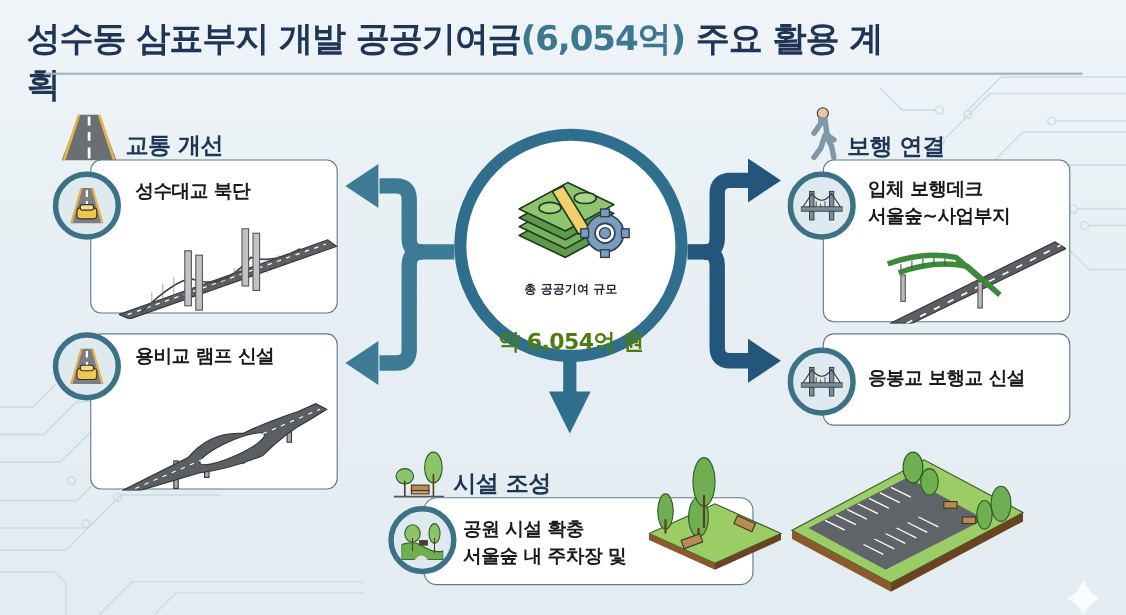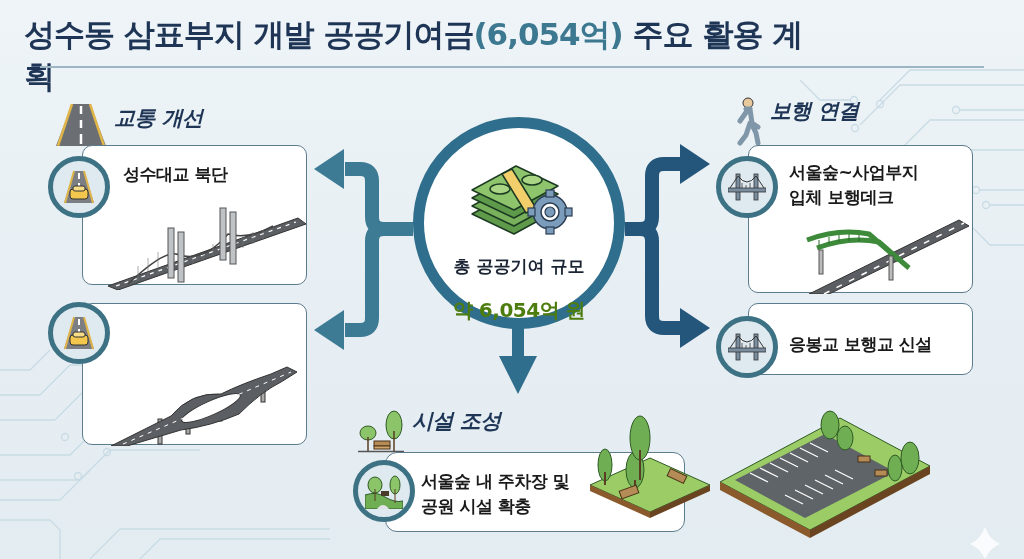--- a/index.html
+++ b/index.html
@@ -15,21 +15,21 @@
     position: absolute; left: 0; top: 14px; width: 808px; text-align: left;
     font-size: 31px; font-weight: bold; color: #1e3556; letter-spacing: -1px; margin-left: 24px;
   }
   .title .hl { color: #3d7891; }
   .title-rule {
     position: absolute; left: 40px; top: 66px; width: 944px; height: 2px;
     background: #9db6c4;
   }
   .section-head {
     position: absolute; font-size: 21px; font-weight: bold; color: #1e3556;
-    display: flex; align-items: flex-start; gap: 8px; letter-spacing: -0.5px; font-style: italic;
+    display: flex; align-items: flex-end; gap: 8px; letter-spacing: -0.5px;
   }
   .card {
     position: absolute; background: #fff; border: 1.5px solid #5c7b8d;
     border-radius: 10px;
   }
   .badge {
     position: absolute; width: 62px; height: 62px; border-radius: 50%;
     background: #dfeaf0; border: 5px solid #3d7284;
     display: flex; align-items: center; justify-content: center;
   }
@@ -38,21 +38,21 @@
     line-height: 25px; letter-spacing: -0.5px; white-space: nowrap;
   }
   .hub {
     position: absolute; left: 413px; top: 117px; width: 212px; height: 212px;
     border-radius: 50%; background: #fff; border: 11px solid #2f6e8c;
   }
   .hub-label {
     position: absolute; left: 0; width: 100%; text-align: center;
     font-weight: bold; white-space: nowrap;
   }
-  .hub-l1 { top: 127px; font-size: 17px; color: #1b2433; }
+  .hub-l1 { top: 127px; font-size: 11px; color: #1b2433; }
   .hub-l2 { top: 169px; font-size: 20px; color: #4d7c0f; letter-spacing: -0.5px; }
 </style>
 </head>
 <body>
 
 <svg class="bg-svg" viewBox="0 0 1024 559">
   <g fill="none" stroke="#c9dbe4" stroke-width="1.3">
     <path d="M0 395 H40 L70 365 H100"></path>
       <circle cx="104" cy="365" r="3.5"></circle>
     <path d="M0 420 H55 L85 390 H105"></path>
@@ -170,20 +170,21 @@
       <polygon points="13,2 23,2 33,34 3,34" fill="#7b7f83"></polygon>
       <path d="M13 2 L4 34 M23 2 L32 34" stroke="#e0b54a" stroke-width="2"></path>
       <path d="M18 4 V10 M18 14 V18" stroke="#fff" stroke-width="2"></path>
       <rect x="9" y="20" width="18" height="10" rx="3" fill="#f3c74e" stroke="#333"></rect>
       <rect x="12" y="17" width="12" height="5" rx="2" fill="#f7dc88" stroke="#333"></rect>
     </svg>
 </div>
 
 <div class="card" style="left:82px;top:303px;width:225px;height:142px">
   <div class="card-text" style="left:40px;top:8px">
+    <div>용비교 램프 신설</div>
   </div>
   <svg style="position:absolute;left:28px;top:60px" width="190" height="82" viewBox="0 0 190 82">
     <g stroke="#333" stroke-width="1">
       <rect x="47" y="55" width="4" height="25" fill="#aaa"></rect>
         <rect x="107" y="35" width="4" height="22" fill="#aaa"></rect>
         <rect x="150" y="20" width="4" height="18" fill="#aaa"></rect>
         <rect x="75" y="48" width="4" height="22" fill="#aaa"></rect>
       <path d="M0 82 L60 52 Q80 28 110 30 Q130 20 160 10 L176 3 L186 8 L170 18 Q150 28 128 50 Q100 62 70 66 L16 82Z" fill="#5b5f63"></path>
       <ellipse cx="100" cy="44" rx="32" ry="7" transform="rotate(-24 100 44)" fill="#fff"></ellipse>
     </g>
@@ -203,22 +204,22 @@
 <div class="section-head" style="left:732px;top:97px">
   <svg width="30" height="50" viewBox="0 0 30 50">
     <circle cx="16" cy="6" r="5" fill="#e8c99e" stroke="#333"></circle>
     <path d="M14 12 L18 12 L20 26 L26 30 M15 14 L8 24 M18 26 L14 38 L8 46 M19 26 L24 36 L26 46" stroke="#7f97a8" stroke-width="5" stroke-linecap="round" fill="none"></path>
   </svg>
   <span style="">보행 연결</span>
 </div>
 
 <div class="card" style="left:748px;top:145px;width:225px;height:148px">
   <div class="card-text" style="left:40px;top:14px">
+    <div>입체 보행데크</div>
     <div>서울숲~사업부지</div>
-    <div>입체 보행데크</div>
   </div>
   <svg style="position:absolute;left:30px;top:64px" width="190" height="84" viewBox="0 0 190 84">
     <polygon points="30,84 180,10 190,16 50,84" fill="#5b5f63" stroke="#333"></polygon>
     <path d="M45 84 L185 13" stroke="#fff" stroke-width="1.5" stroke-dasharray="6 8"></path>
     <g fill="none" stroke="#3d8b3a" stroke-width="5" stroke-linejoin="round">
       <path d="M28 30 Q60 18 90 24 L120 50"></path>
       <path d="M38 38 Q70 26 100 32 L130 58"></path>
     </g>
     <g stroke="#2a6b2a" stroke-width="1">
         <path d="M40 30 V36 M50 27 V34 M60 25 V32 M70 24 V31 M80 25 V32"></path>
@@ -230,21 +231,21 @@
 <div class="badge" style="left:716px;top:156px">
   <svg width="38" height="30" viewBox="0 0 38 30">
       <rect x="8" y="2" width="4" height="26" fill="#7b8ea0" stroke="#333" stroke-width="0.8"></rect>
       <rect x="26" y="2" width="4" height="26" fill="#7b8ea0" stroke="#333" stroke-width="0.8"></rect>
       <path d="M2 16 Q10 4 10 4 Q19 16 28 4 Q36 16 36 16" fill="none" stroke="#333" stroke-width="1"></path>
       <rect x="0" y="16" width="38" height="4" fill="#7b8ea0" stroke="#333" stroke-width="0.8"></rect>
       <path d="M14 11 V16 M18 13 V16 M22 11 V16" stroke="#333" stroke-width="0.8"></path>
     </svg>
 </div>
 
-<div class="card" style="left:748px;top:303px;width:225px;height:72px">
+<div class="card" style="left:748px;top:303px;width:225px;height:84px">
   <div class="card-text" style="left:40px;top:28px">응봉교 보행교 신설</div>
 </div>
 <div class="badge" style="left:716px;top:316px">
   <svg width="38" height="30" viewBox="0 0 38 30">
       <rect x="8" y="2" width="4" height="26" fill="#7b8ea0" stroke="#333" stroke-width="0.8"></rect>
       <rect x="26" y="2" width="4" height="26" fill="#7b8ea0" stroke="#333" stroke-width="0.8"></rect>
       <path d="M2 16 Q10 4 10 4 Q19 16 28 4 Q36 16 36 16" fill="none" stroke="#333" stroke-width="1"></path>
       <rect x="0" y="16" width="38" height="4" fill="#7b8ea0" stroke="#333" stroke-width="0.8"></rect>
       <path d="M14 11 V16 M18 13 V16 M22 11 V16" stroke="#333" stroke-width="0.8"></path>
     </svg>
@@ -258,22 +259,22 @@
       <path d="M36 24 V44" stroke="#5a3d22" stroke-width="1.5"></path>
     <rect x="16" y="34" width="16" height="5" fill="#b58b56" stroke="#4a3218"></rect>
       <rect x="16" y="39" width="16" height="3" fill="#d1a66d" stroke="#4a3218"></rect>
     <path d="M0 44.5 H46" stroke="#555" stroke-width="1.5"></path>
   </svg>
   <span>시설 조성</span>
 </div>
 
 <div class="card" style="left:385px;top:452px;width:300px;height:80px;border-radius:12px">
   <div class="card-text" style="left:35px;top:16px">
+    <div>공원 시설 확충</div>
     <div>서울숲 내 주차장 및</div>
-    <div>공원 시설 확충</div>
   </div>
 </div>
 <div class="badge" style="left:353px;top:460px">
   <svg width="38" height="36" viewBox="0 0 38 36">
       <path d="M0 36 V22 Q12 18 20 24 Q30 30 38 28 V36Z" fill="#6fae52" stroke="#2e5a24"></path>
       <ellipse cx="10" cy="12" rx="7" ry="8" fill="#8cc46a" stroke="#2e5a24"></ellipse>
       <path d="M10 16 V28" stroke="#5a3d22"></path>
       <ellipse cx="30" cy="12" rx="5" ry="9" fill="#8cc46a" stroke="#2e5a24"></ellipse>
       <path d="M30 16 V30" stroke="#5a3d22"></path>
       <rect x="16" y="18" width="8" height="5" fill="#4a3a2a"></rect>

